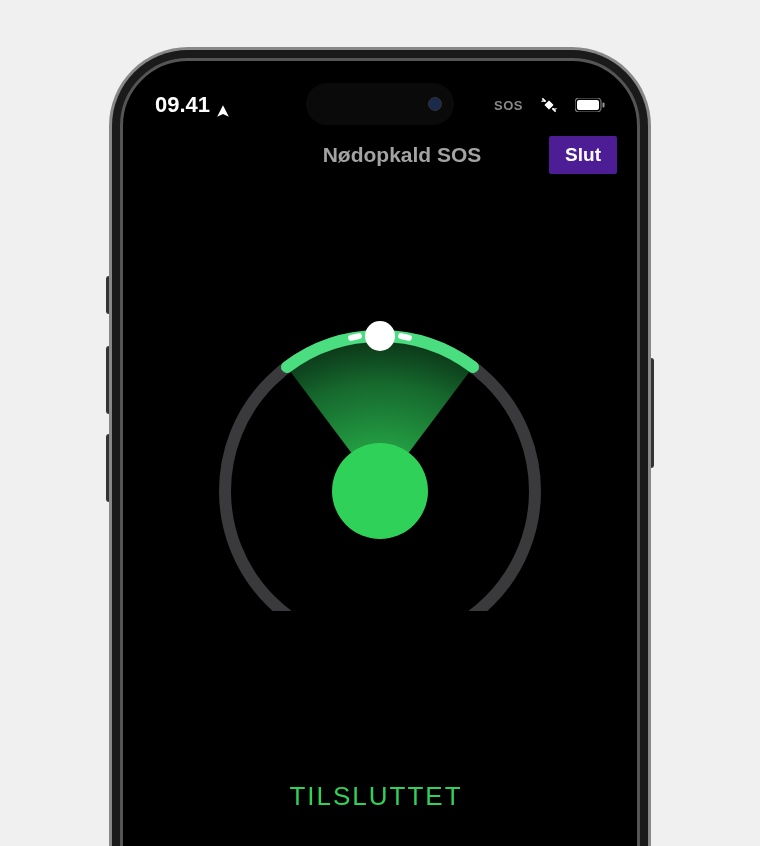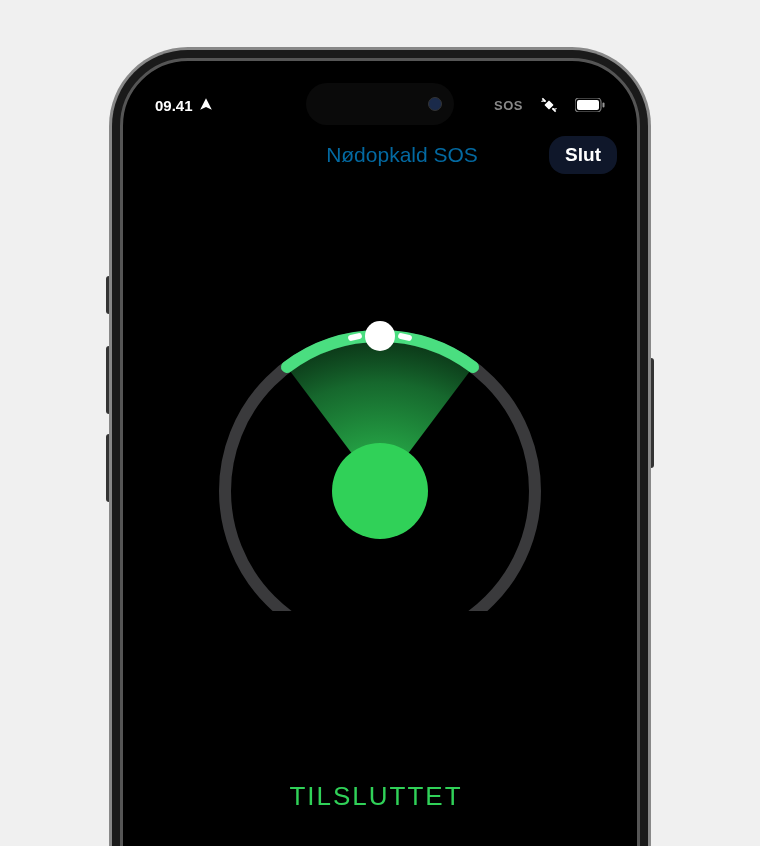--- a/index.html
+++ b/index.html
@@ -82,23 +82,23 @@
       display: flex;
       align-items: center;
       justify-content: space-between;
       padding: 0 32px;
       color: #fff;
       z-index: 5;
     }
     
     .status-left {
       display: flex;
-      align-items: flex-start;
+      align-items: flex-end;
       gap: 6px;
-      font-size: 15px;
+      font-size: 22px;
       font-weight: 600;
     }
     
     .status-left svg {
       width: 14px;
       height: 14px;
     }
     
     .status-right {
       display: flex;
@@ -129,33 +129,33 @@
       top: 82px;
       left: 0;
       right: 0;
       display: flex;
       align-items: center;
       justify-content: center;
       padding: 0 20px;
     }
     
     .header-title {
-      color: #0369a1;
+      color: #a3a3a3;
       font-size: 21px;
-      font-weight: 400;
+      font-weight: 700;
       margin-left: 44px;
     }
     
     .end-button {
       position: absolute;
       right: 20px;
-      background: #0f172a;
+      background: #4c1d95;
       color: #fff;
       border: none;
-      border-radius: 16px;
+      border-radius: 2px;
       padding: 8px 16px;
       font-size: 19px;
       font-weight: 600;
       cursor: pointer;
       text-align: center;
     }
     
     
     .targeting-container {
       position: absolute;

